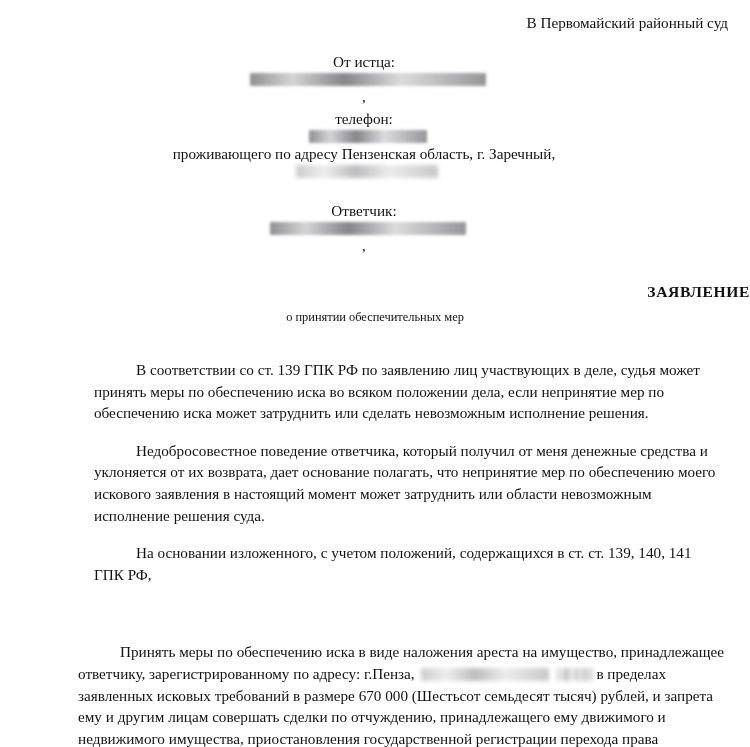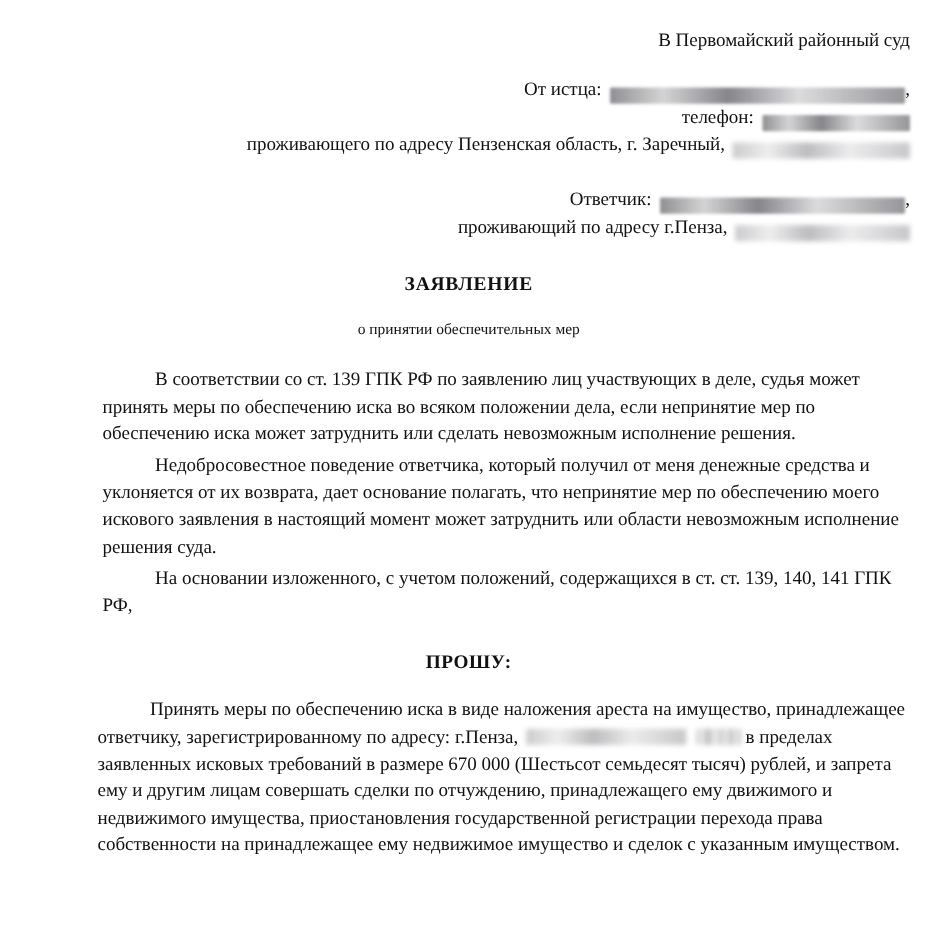--- a/index.html
+++ b/index.html
@@ -15,21 +15,21 @@
     -webkit-font-smoothing: antialiased;
     overflow: hidden;
     position: relative;
   }
 
   .page {
     position: relative;
     width: 750px;
     height: 747px;
     box-sizing: border-box;
-    padding: 22px 0 0 0;
+    padding: 12px 0 0 0;
   }
 
   
   .block {
     box-sizing: border-box;
   }
 
   .header-court {
     margin: 0 0 0 0;
     padding: 0 22px 0 0;
@@ -41,44 +41,45 @@
 
   .party-block {
     padding: 0 22px 0 0;
     text-align: right;
     font-size: 15.2px;
     line-height: 22px;
   }
   .party-line {
     display: flex;
     justify-content: flex-end;
-    align-items: flex-end;
+    align-items: center;
     white-space: nowrap;
+    flex-direction: column;
   }
   .party-line .txt { flex: 0 0 auto; }
 
   .doc-title {
-    text-align: center;
+    text-align: right;
     font-weight: bold;
     font-size: 15.6px;
     letter-spacing: 0.6px;
     margin: 0;
   }
   .doc-subtitle {
     text-align: center;
     font-size: 12.4px;
-    margin: 19px 0 0 0;
+    margin: 9px 0 0 0;
   }
 
   .para {
     font-size: 15.2px;
     line-height: 21.6px;
     text-align: left;
     padding: 0 18px 0 78px;
-    margin: 4px;
+    margin: 16px;
     text-indent: 42px;
   }
 
   .ask-heading {
     text-align: center;
     font-weight: bold;
     font-size: 15.4px;
     letter-spacing: 0.5px;
     margin: 0;
   }
@@ -163,43 +164,38 @@
   </div>
 
   <div class="sp-22"></div>
 
   <div class="party-block block">
     <div class="party-line">
       <span class="txt">Ответчик:</span>
       <span class="redact dark" style="width:196px;margin-left:7px;"></span>
       <span class="txt">,</span>
     </div>
-    <div class="party-line">
-      <span class="txt">проживающий по адресу г.Пенза,</span>
-      <span class="redact soft" style="width:140px;margin-left:6px;"></span>
-    </div>
   </div>
 
   <div class="sp-26"></div>
 
   <div class="doc-title">ЗАЯВЛЕНИЕ</div>
   <div class="doc-subtitle">о принятии обеспечительных мер</div>
 
   <div class="sp-18"></div>
 
 
   <div class="para">В соответствии со ст. 139 ГПК РФ по заявлению лиц участвующих в деле, судья может принять меры по обеспечению иска во всяком положении дела, если непринятие мер по обеспечению иска может затруднить или сделать невозможным исполнение решения.</div>
 
   <div class="para">Недобросовестное поведение ответчика, который получил от меня денежные средства и уклоняется от их возврата, дает основание полагать, что непринятие мер по обеспечению моего искового заявления в настоящий момент может затруднить или области невозможным исполнение решения суда.</div>
 
   <div class="para">На основании изложенного, с учетом положений, содержащихся в ст. ст. 139, 140, 141 ГПК РФ,</div>
 
   <div class="sp-22"></div>
 
-  <div class="ask-heading">ПРОШУ:</div>
 
   <div class="sp-18"></div>
 
   <div class="flowpara">
     <span>Принять меры по обеспечению иска в виде наложения ареста на имущество, принадлежащее ответчику, зарегистрированному по адресу: г.Пенза,</span><span class="redact soft" style="width:128px;margin-left:6px;"></span><span class="redact soft" style="width:22px;margin-left:8px;"></span><span class="redact soft" style="width:14px;margin-left:0;"></span>
     <span>в пределах заявленных исковых требований в размере 670 000 (Шестьсот семьдесят тысяч) рублей, и запрета ему и другим лицам совершать сделки по отчуждению, принадлежащего ему движимого и недвижимого имущества, приостановления государственной регистрации перехода права собственности на принадлежащее ему недвижимое имущество и сделок с указанным имуществом.</span>
   </div>
 
   <div class="sp-30"></div>
 

